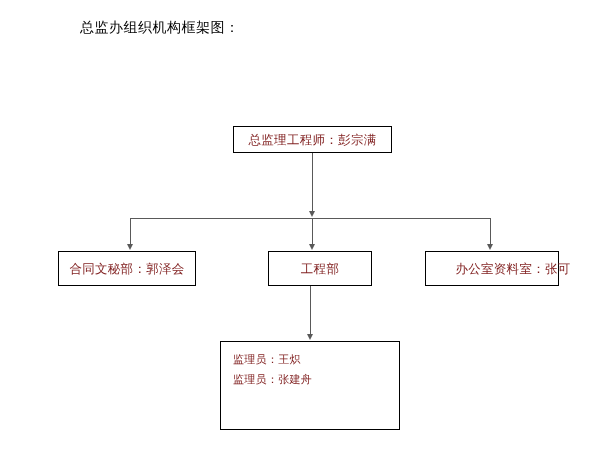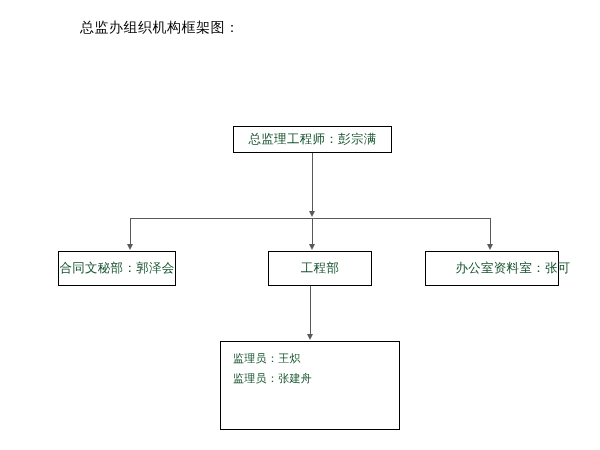--- a/index.html
+++ b/index.html
@@ -44,26 +44,25 @@
     box-sizing: border-box;
     border: 1px solid #000000;
     background: #ffffff;
     display: flex;
     align-items: center;
     justify-content: center;
     font-size: 12.5px;
     line-height: 18px;
     letter-spacing: 0.3px;
     white-space: nowrap;
-    color: #14532d;
-    font-family: Liberation Mono, monospace;
+    color: #7f1d1d;
   }
 
   .node-ceo      { left: 233px; top: 126px; width: 159px; height: 27px; }
-  .node-contract { left: 58px;  top: 251px; width: 118px; height: 35px; }
+  .node-contract { left: 58px;  top: 251px; width: 138px; height: 35px; }
   .node-eng      { left: 268px; top: 251px; width: 104px;  height: 35px; }
   .node-office   { left: 425px; top: 251px; width: 134px; height: 35px; padding-left: 42px; }
 
   .node-list {
     left: 220px;
     top: 341px;
     width: 180px;
     height: 89px;
     display: block;
     padding: 7px 0 0 12px;

